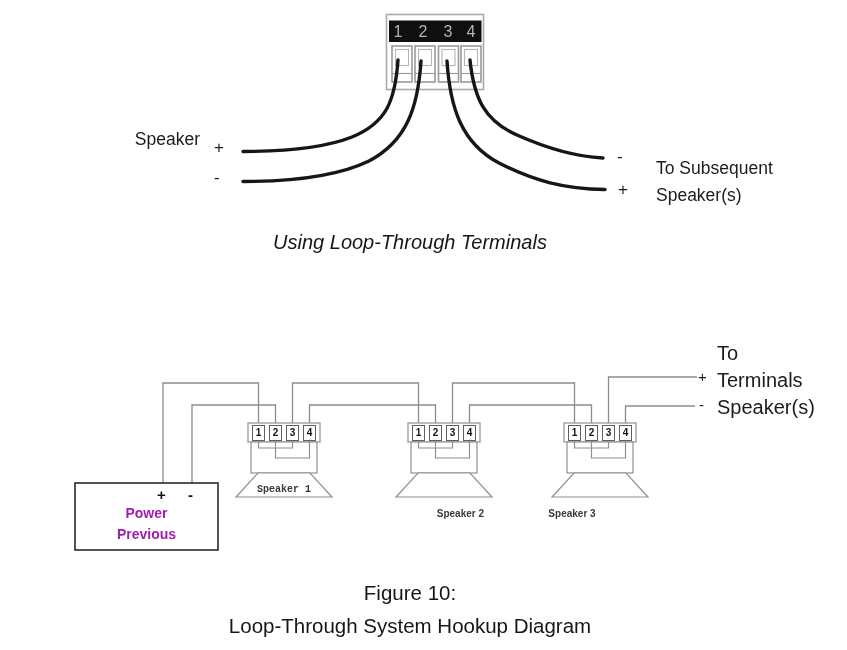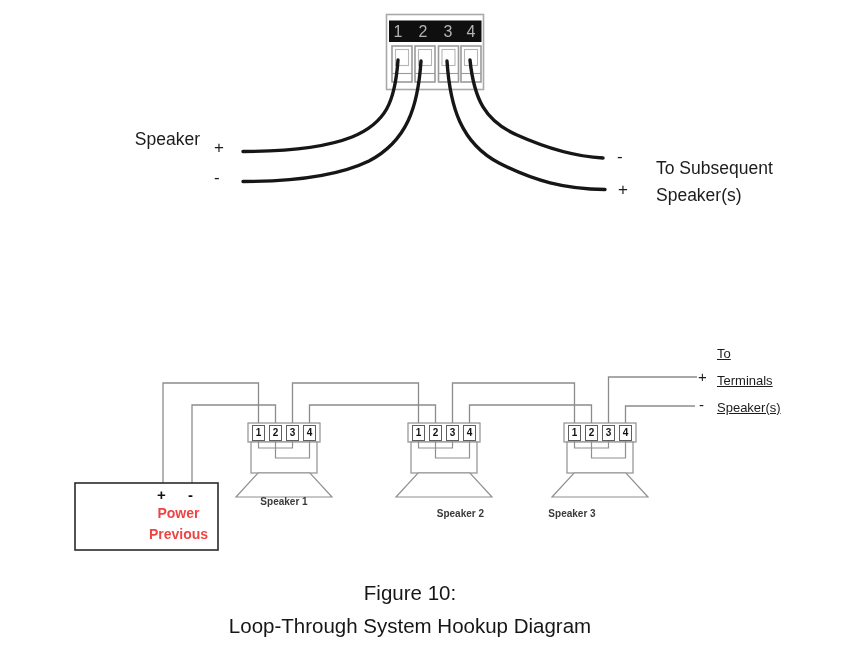--- a/index.html
+++ b/index.html
@@ -11,24 +11,24 @@
   .t-center{text-align:center;}
   .blk{display:block;}
   
   .f9-side{font-size:17.5px;line-height:26.5px;color:#1c1c1c;}
   .sign{font-size:17px;color:#1c1c1c;}
   .f9-caption{font-size:20px;font-style:italic;line-height:31px;color:#161616;}
   
   .band-digit{position:absolute;top:2px;transform:translateX(-50%);
               font-size:16px;font-weight:400;color:#b3b3b3;letter-spacing:0;}
   
-  .f10-out{font-size:13px;line-height:27px;color:#1c1c1c;text-decoration:underline;}
+  .f10-out{font-size:20px;line-height:27px;color:#1c1c1c;}
   .f10-sign{font-size:15px;color:#1c1c1c;}
   .amp-sign{font-size:15px;font-weight:bold;color:#111;}
-  .amp-name{font-size:14px;font-weight:bold;line-height:21px;color:#ef4444;margin-left:32px;}
+  .amp-name{font-size:14px;font-weight:bold;line-height:21px;color:#a21caf;}
   .spk-label{font-size:10px;font-weight:bold;color:#3a3a3a;}
   .term-box{position:absolute;width:13px;height:16px;border:1px solid #5f5f5f;
             background:#fff;box-sizing:border-box;text-align:center;
             font-size:10px;font-weight:bold;line-height:14px;color:#111;}
   .f10-caption{font-size:20.5px;line-height:33px;color:#161616;}
 </style>
 </head>
 <body>
 
 <div class="page">
@@ -123,20 +123,21 @@
   <span class="abs sign" style="left:214px;top:168px;">-</span>
 
   <span class="abs sign" style="left:617px;top:147px;">-</span>
   <span class="abs sign" style="left:618px;top:180px;">+</span>
   <div class="abs f9-side" style="left:656px;top:155px;width:170px;">
     <span class="blk">To Subsequent</span>
     <span class="blk">Speaker(s)</span>
   </div>
 
   <div class="abs f9-caption t-center" style="left:180px;top:227px;width:460px;">
+    <span class="blk">Using Loop-Through Terminals</span>
   </div>
 
   <div class="abs f10-out" style="left:717px;top:340px;width:125px;">
     <span class="blk">To</span>
     <span class="blk">Terminals</span>
     <span class="blk">Speaker(s)</span>
   </div>
   <span class="abs f10-sign" style="left:698px;top:368px;">+</span>
   <span class="abs f10-sign" style="left:699px;top:396px;">-</span>
 
@@ -144,21 +145,21 @@
   <span class="abs amp-sign" style="left:188px;top:486px;">-</span>
   <div class="abs amp-name t-center" style="left:75px;top:503px;width:143px;">
     <span class="blk">Power</span>
     <span class="blk">Previous</span>
   </div>
 
   <div class="term-box" style="left:252px;top:425px;">1</div>
   <div class="term-box" style="left:269px;top:425px;">2</div>
   <div class="term-box" style="left:286px;top:425px;">3</div>
   <div class="term-box" style="left:303px;top:425px;">4</div>
-  <div class="abs spk-label t-center" style="left:244px;top:496px;width:80px;">Speaker 1</div>
+  <div class="abs spk-label t-center" style="left:244px;top:484px;width:80px;font-family:Liberation Mono, monospace;">Speaker 1</div>
 
   <div class="term-box" style="left:412px;top:425px;">1</div>
   <div class="term-box" style="left:429px;top:425px;">2</div>
   <div class="term-box" style="left:446px;top:425px;">3</div>
   <div class="term-box" style="left:463px;top:425px;">4</div>
   <div class="abs spk-label t-center" style="left:404px;top:508px;width:80px;text-align:right;">Speaker 2</div>
 
   <div class="term-box" style="left:568px;top:425px;">1</div>
   <div class="term-box" style="left:585px;top:425px;">2</div>
   <div class="term-box" style="left:602px;top:425px;">3</div>

